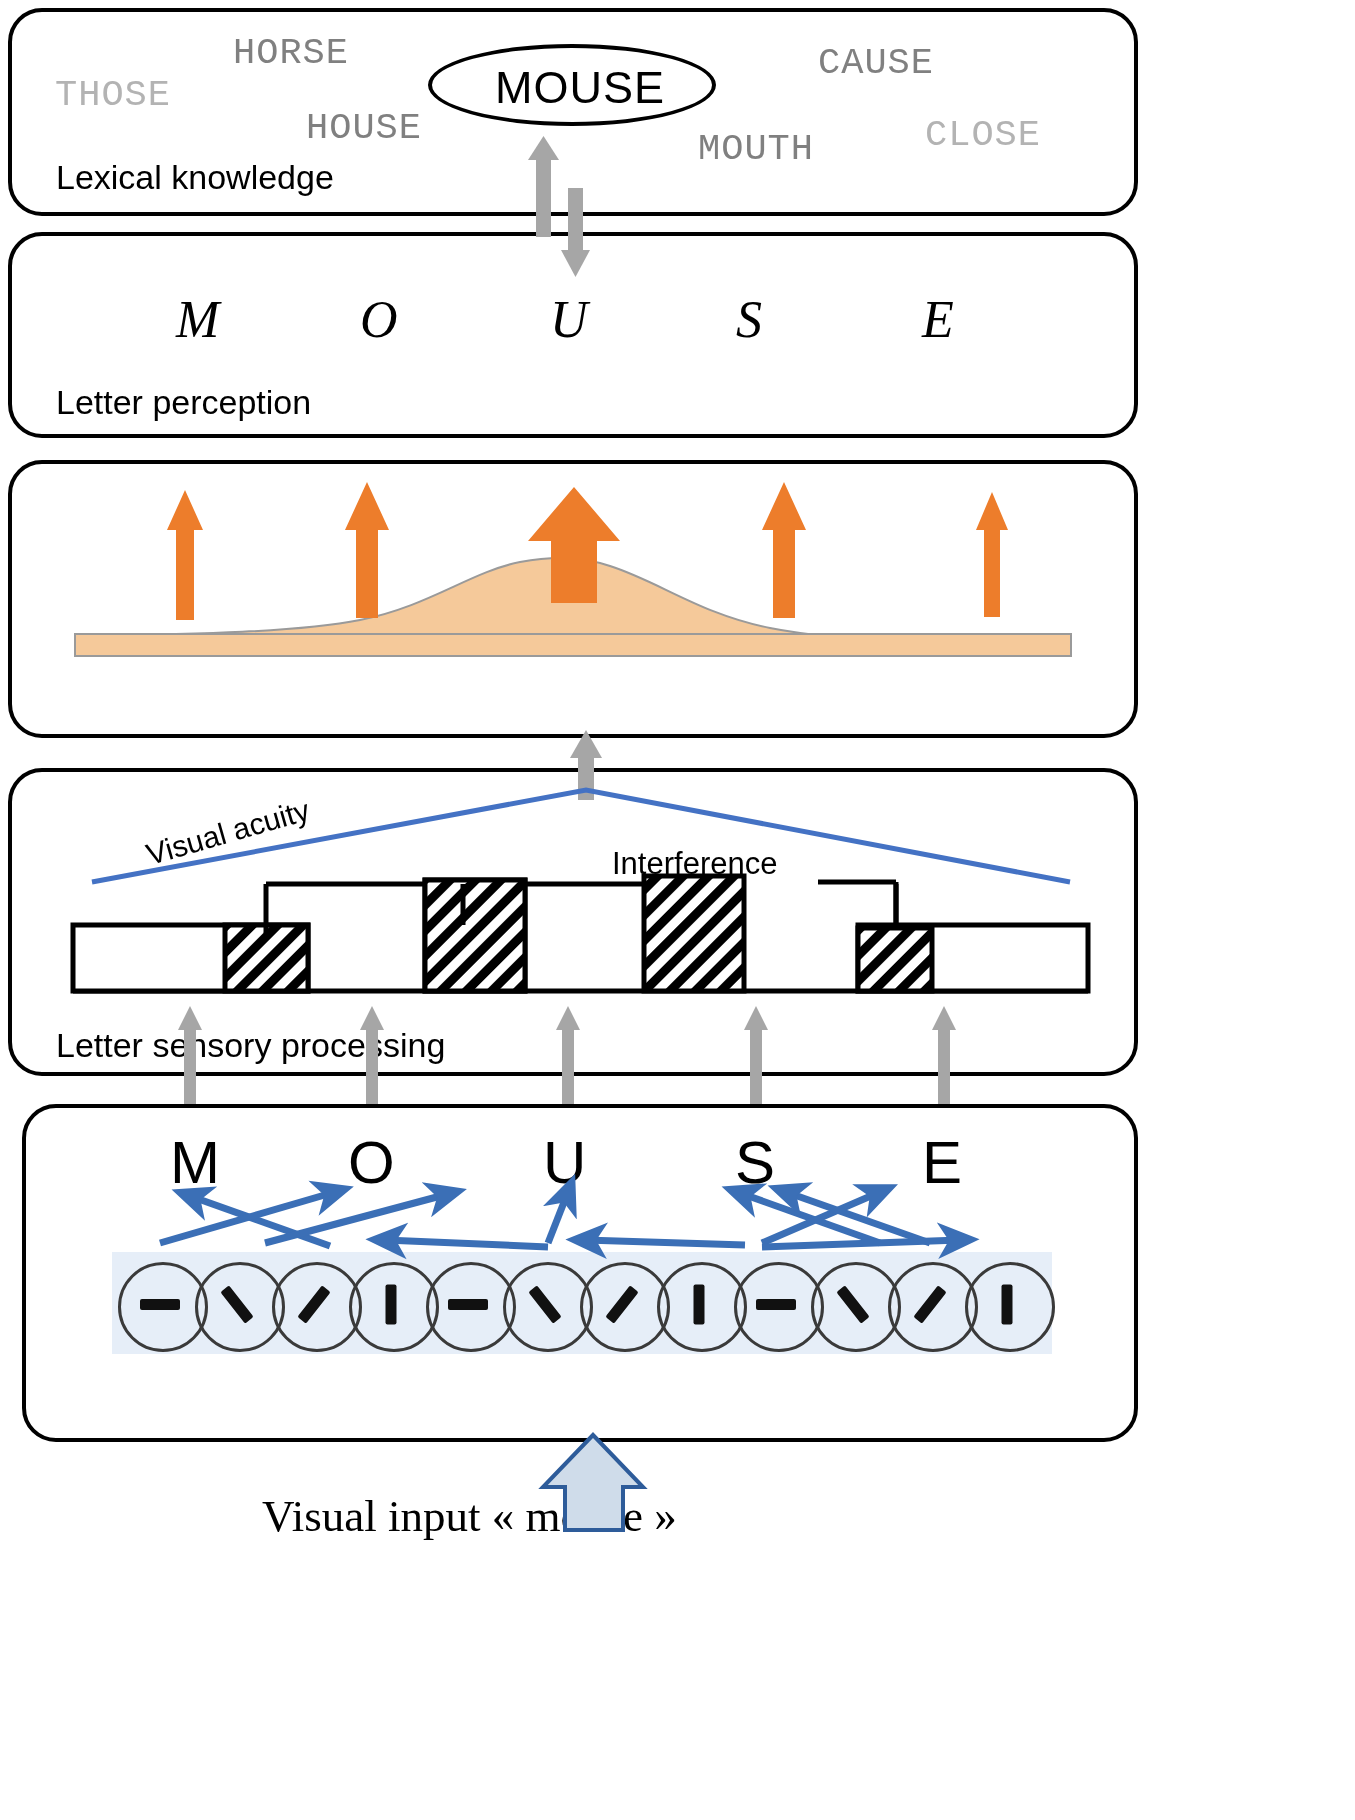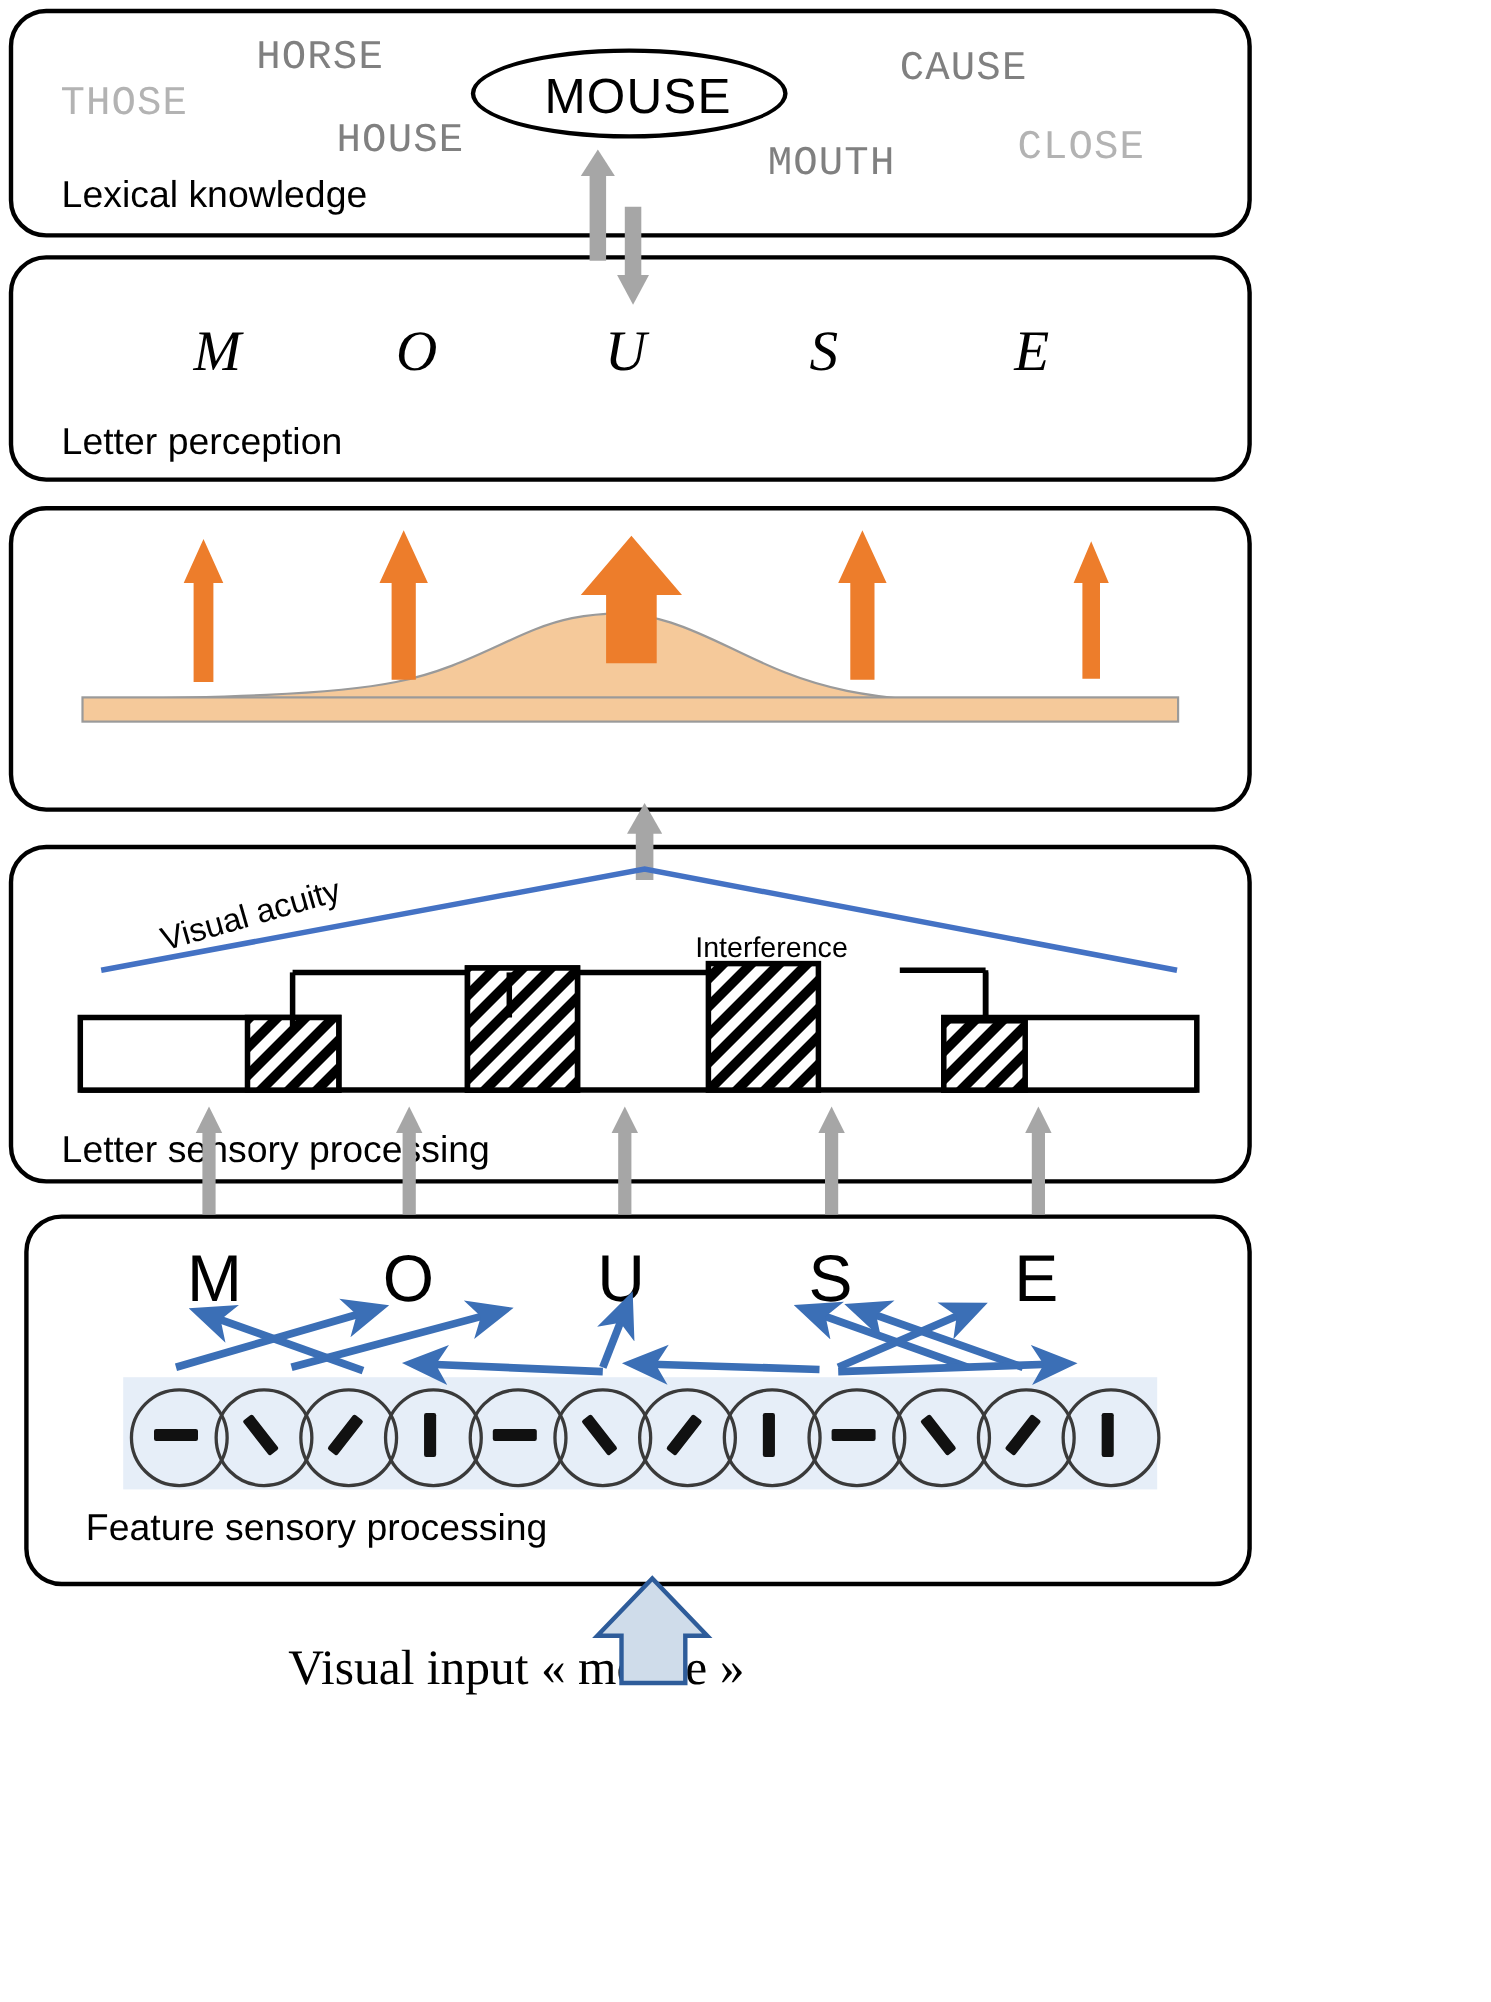--- a/index.html
+++ b/index.html
@@ -26,21 +26,21 @@
 
   
   .feat-band{position:absolute;background:#e6eef8;}
   .feat-circle{position:absolute;border:3px solid #3a3a3a;border-radius:50%;background:transparent;}
   .feat-bar{position:absolute;background:#111;border-radius:2px;}
 
   svg.overlay{position:absolute;left:0;top:0;width:1355px;height:1820px;
               pointer-events:none;}
   .rot-label{position:absolute;font-size:30px;white-space:nowrap;
              transform-origin:left bottom;}
-  .plain-label{position:absolute;font-size:26px;white-space:nowrap;margin-left:20px;}
+  .plain-label{position:absolute;font-size:31px;white-space:nowrap;}
   .bottom-caption{position:absolute;font-size:45px;white-space:nowrap;
                   font-family:"Liberation Serif", serif;}
 </style>
 </head>
 <body>
 
 <div class="stage">
 
   <div class="panel" style="left:8px; top:8px; width:1122px; height:200px;"></div>
 
@@ -107,21 +107,20 @@
       <div class="feat-circle" style="left: 734px; top: 1262px; width: 84px; height: 84px;"></div>
       <div class="feat-bar" style="width: 40px; height: 11px; left: 756px; top: 1298.5px; transform: rotate(0deg);"></div>
       <div class="feat-circle" style="left: 811px; top: 1262px; width: 84px; height: 84px;"></div>
       <div class="feat-bar" style="width: 40px; height: 11px; left: 833px; top: 1298.5px; transform: rotate(52deg);"></div>
       <div class="feat-circle" style="left: 888px; top: 1262px; width: 84px; height: 84px;"></div>
       <div class="feat-bar" style="width: 40px; height: 11px; left: 910px; top: 1298.5px; transform: rotate(-52deg);"></div>
       <div class="feat-circle" style="left: 965px; top: 1262px; width: 84px; height: 84px;"></div>
       <div class="feat-bar" style="width: 40px; height: 11px; left: 987px; top: 1298.5px; transform: rotate(90deg);"></div>
     </div>
 
-  <div class="panel-label" style="left:78px; top:1372px;">Feature sensory processing</div>
 
   <div class="bottom-caption" style="left:262px; top:1490px;">Visual input « mouse »</div>
 
   <svg class="overlay" viewBox="0 0 1355 1820">
     <defs>
       <pattern id="hatch" width="18" height="18" patternUnits="userSpaceOnUse" patternTransform="rotate(45)">
         <rect width="18" height="18" fill="#ffffff"></rect>
         <rect width="9" height="18" fill="#000000"></rect>
       </pattern>
       <marker id="bluehead" markerWidth="6" markerHeight="6" refX="3.2" refY="3" orient="auto" markerUnits="strokeWidth">

